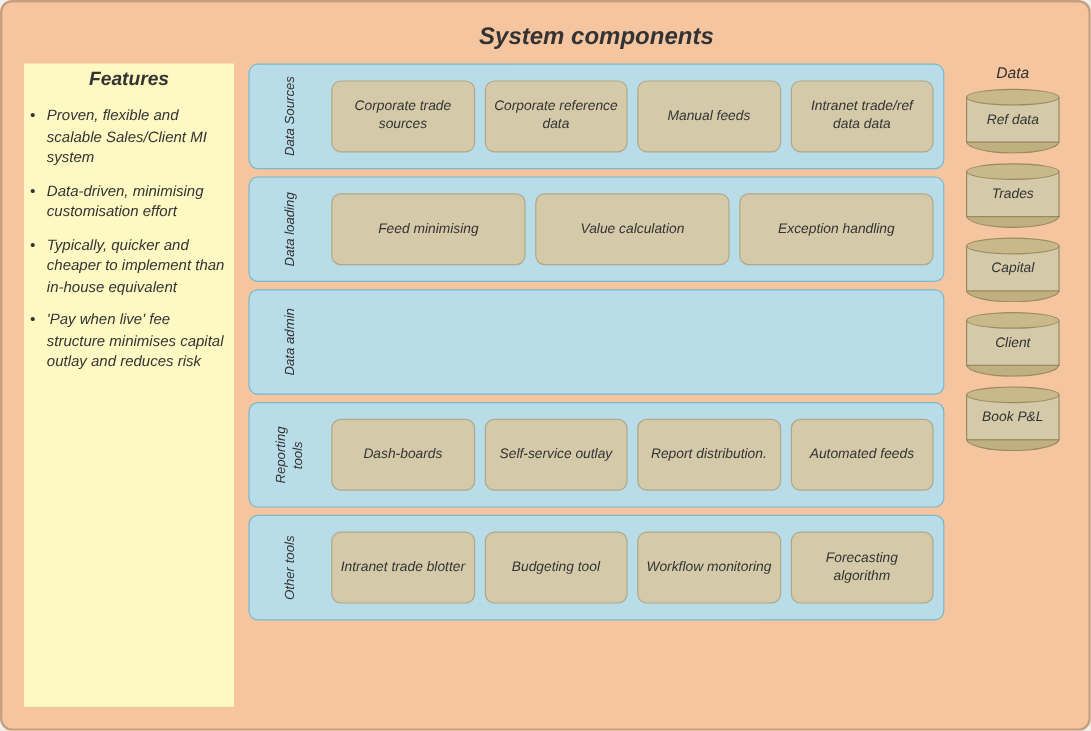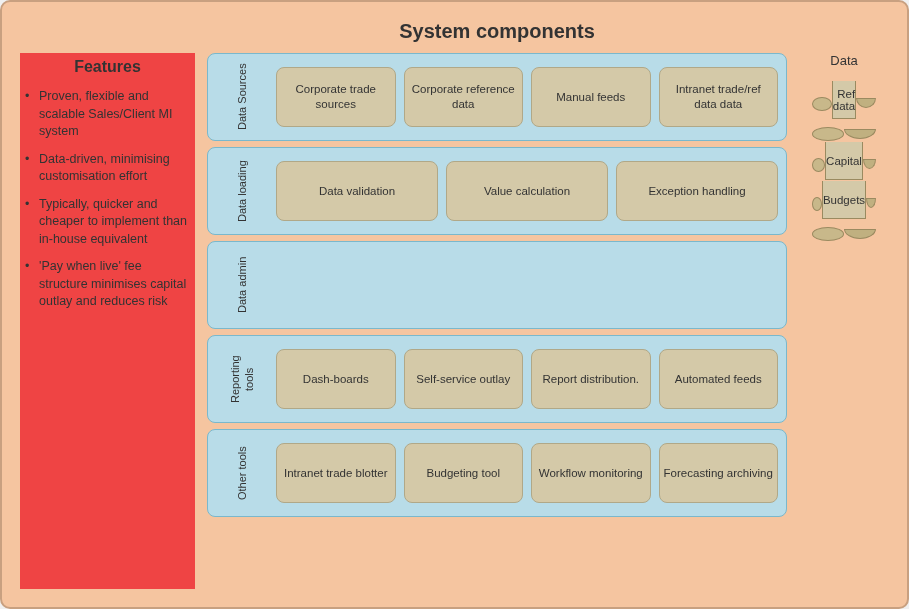--- a/index.html
+++ b/index.html
@@ -13,35 +13,36 @@
     }
     .main-container {
       width: 909px;
       min-height: 609px;
       background: #f5c5a0;
       border: 2px solid #c8a080;
       border-radius: 10px;
       padding: 18px;
       display: flex;
       flex-direction: column;
+      font-style: italic;
     }
     .title-row {
       display: flex;
       justify-content: center;
       margin-bottom: 10px;
     }
     .content-area {
       display: flex;
       gap: 12px;
       flex: 1;
     }
     
     .features-panel {
       width: 175px;
-      background: #ef4444;
+      background: #fef9c3;
       padding: 5px;
       flex-shrink: 0;
     }
     .features-title {
       font-size: 16px;
       font-weight: bold;
       color: #333;
       text-align: center;
       margin-bottom: 12px;
     }
@@ -118,29 +119,29 @@
       width: 90px;
       flex-shrink: 0;
       display: flex;
       flex-direction: column;
       align-items: center;
       gap: 0px;
     }
     .data-panel-title {
       font-size: 13px;
       color: #333;
-      margin-bottom: 20px;
+      margin-bottom: 6px;
       text-align: center;
     }
     .cylinder {
       width: 64px;
       margin-bottom: 8px;
       display: flex;
-      align-items: center;
-      text-align: right;
+      flex-direction: column;
+      align-items: center;
     }
     .cyl-top {
       width: 78px;
       height: 14px;
       background: #c8b88a;
       border: 1.5px solid #9a8a60;
       border-radius: 50%;
       position: relative;
       z-index: 2;
     }
@@ -196,21 +197,21 @@
           <div class="box">Corporate trade sources</div>
           <div class="box">Corporate reference data</div>
           <div class="box">Manual feeds</div>
           <div class="box">Intranet trade/ref data data</div>
         </div>
       </div>
 
       <div class="row-container">
         <div class="row-label">Data loading</div>
         <div class="boxes-row">
-          <div class="box">Data validation</div>
+          <div class="box">Feed minimising</div>
           <div class="box">Value calculation</div>
           <div class="box">Exception handling</div>
         </div>
       </div>
 
       <div class="row-container">
         <div class="row-label">Data admin</div>
       </div>
 
       <div class="row-container">
@@ -222,47 +223,49 @@
           <div class="box">Automated feeds</div>
         </div>
       </div>
 
       <div class="row-container">
         <div class="row-label">Other tools</div>
         <div class="boxes-row">
           <div class="box">Intranet trade blotter</div>
           <div class="box">Budgeting tool</div>
           <div class="box">Workflow monitoring</div>
-          <div class="box">Forecasting archiving</div>
+          <div class="box">Forecasting algorithm</div>
         </div>
       </div>
 
     </div>
 
     <div class="data-panel">
       <div class="data-panel-title">Data</div>
       <div class="cylinder">
         <div class="cyl-top"></div>
         <div class="cyl-body">Ref data</div>
         <div class="cyl-bottom"></div>
       </div>
       <div class="cylinder">
         <div class="cyl-top"></div>
+        <div class="cyl-body">Trades</div>
         <div class="cyl-bottom"></div>
       </div>
       <div class="cylinder">
         <div class="cyl-top"></div>
         <div class="cyl-body">Capital</div>
         <div class="cyl-bottom"></div>
       </div>
       <div class="cylinder">
         <div class="cyl-top"></div>
-        <div class="cyl-body">Budgets</div>
-        <div class="cyl-bottom"></div>
-      </div>
-      <div class="cylinder">
-        <div class="cyl-top"></div>
+        <div class="cyl-body">Client</div>
+        <div class="cyl-bottom"></div>
+      </div>
+      <div class="cylinder">
+        <div class="cyl-top"></div>
+        <div class="cyl-body">Book P&amp;L</div>
         <div class="cyl-bottom"></div>
       </div>
     </div>
 
   </div>
 </div>
 
 </body></html>

